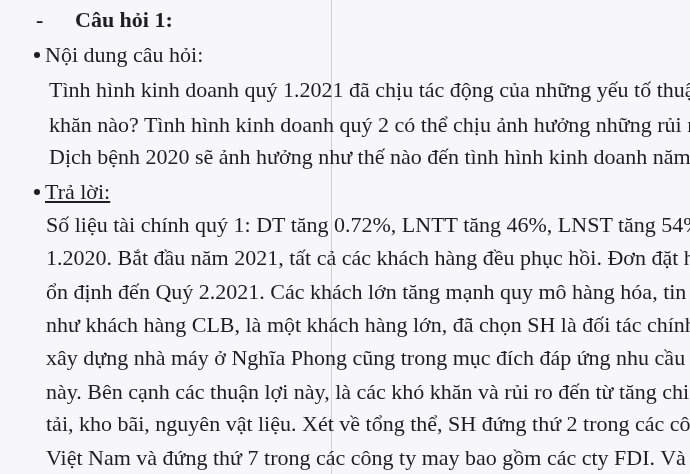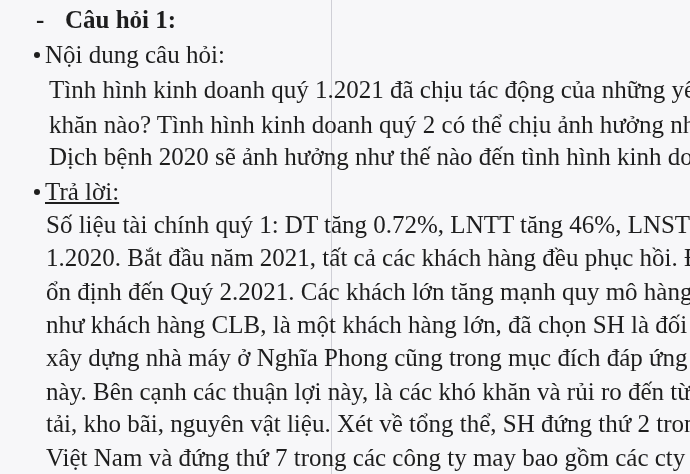--- a/index.html
+++ b/index.html
@@ -7,24 +7,24 @@
       width: 690px; height: 474px; overflow: hidden;
       background: #f7f7f9;
       font-family: "Liberation Serif", serif;
       color: #1e1e1e;
       position: relative;
     }
     .fold {
       position: absolute; left: 331px; top: 0; width: 1px; height: 474px;
       background: #cfcfd6;
     }
-    .line { position: absolute; left: 0; white-space: nowrap; font-size: 25px; line-height: 24px; }
+    .line { position: absolute; left: 0; white-space: nowrap; font-size: 22px; line-height: 24px; }
     .heading { font-weight: bold; }
     .dash { position: absolute; left: 36px; }
-    .htext { position: absolute; left: 65px; }
+    .htext { position: absolute; left: 75px; }
     .bullet-line { left: 34px; }
     .bullet { display: inline-block; width: 6px; height: 6px; border-radius: 50%; background: #1e1e1e; margin-right: 5px; vertical-align: middle; position: relative; top: -2px; }
     .q { left: 49px; }
     .a { left: 46px; }
   </style>
 </head>
 <body>
 
 <div class="fold"></div>
 

